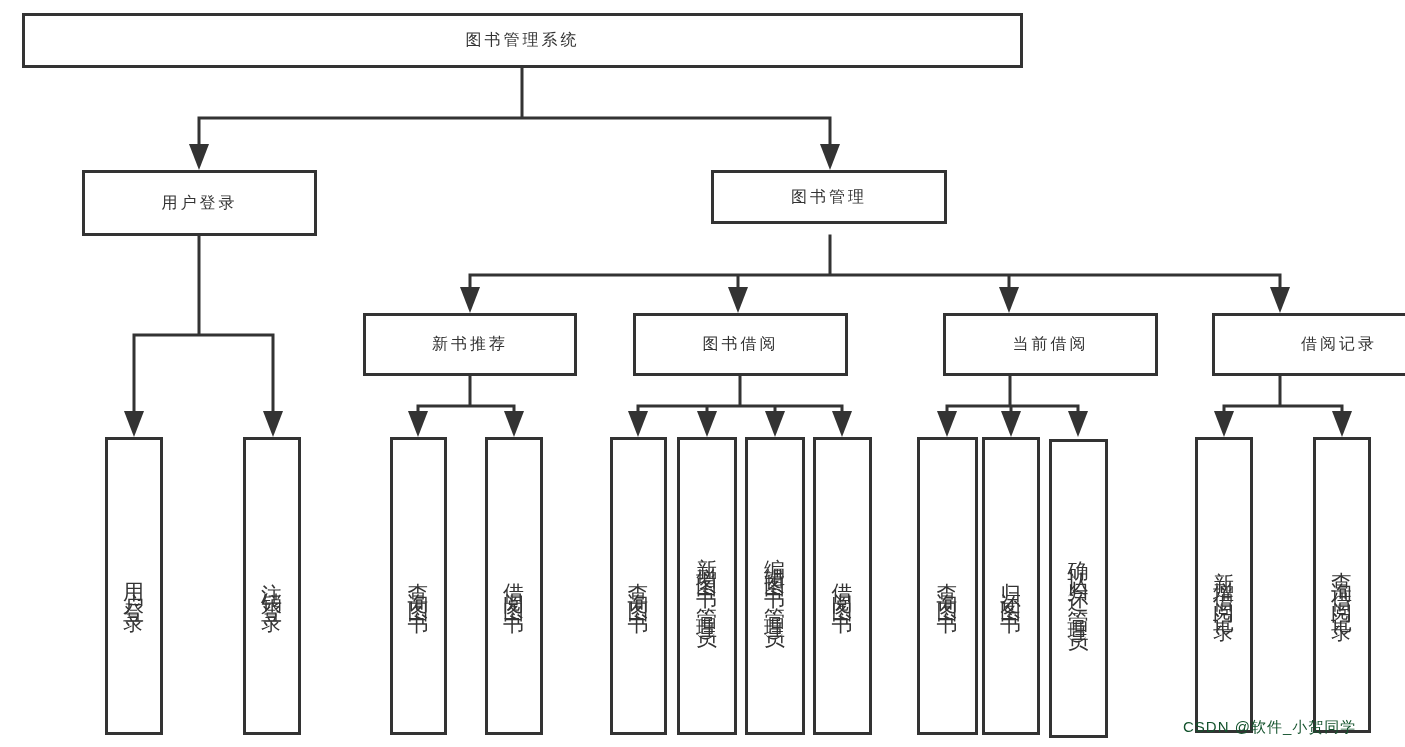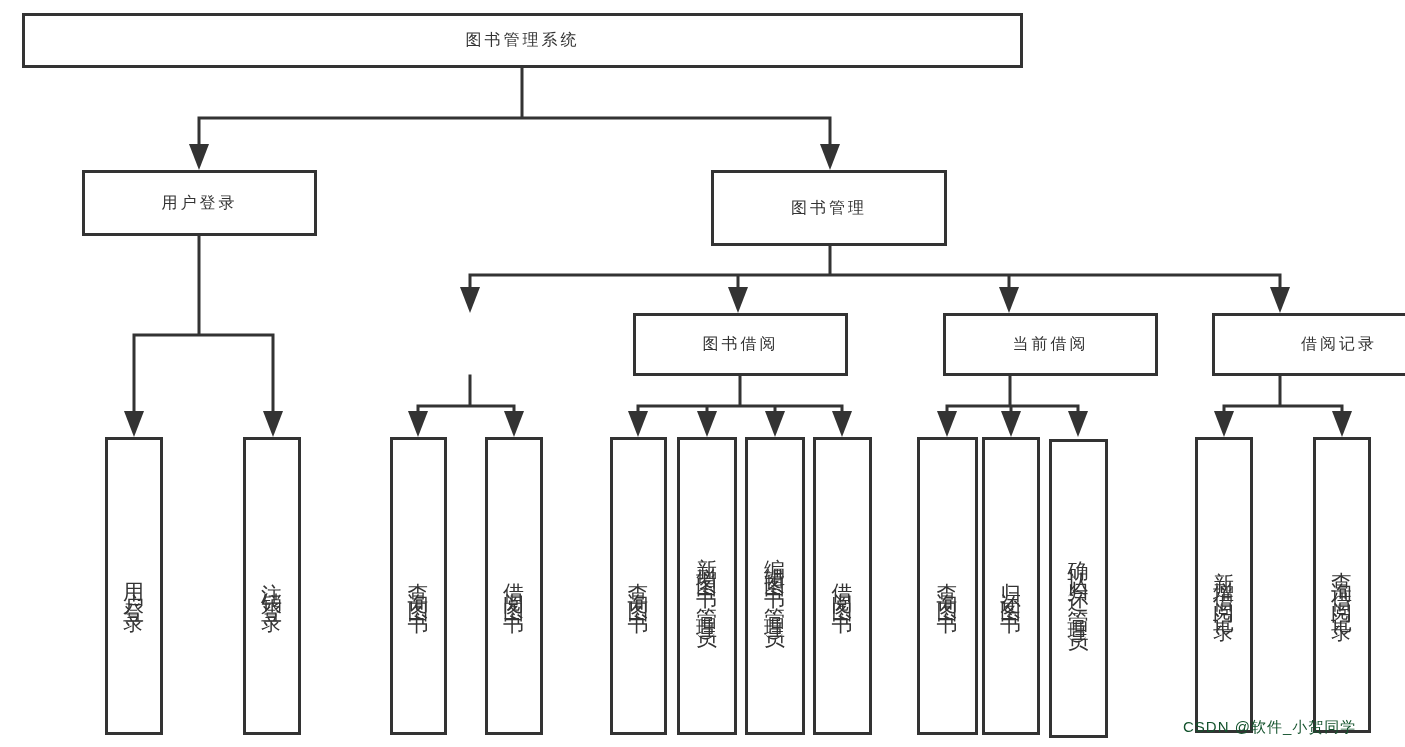--- a/index.html
+++ b/index.html
@@ -84,24 +84,27 @@
     </g>
   </svg>
 
   <div class="node h" style="left:22px; top:13px; width:1001px; height:55px;">
     <span>图书管理系统</span>
   </div>
 
   <div class="node h" style="left:82px; top:170px; width:235px; height:66px;">
     <span>用户登录</span>
   </div>
-  <div class="node h" style="left:711px; top:170px; width:236px; height:76px;">
+  <div class="node h" style="left:711px; top:170px; width:236px; height:54px;">
     <span>图书管理</span>
   </div>
 
+  <div class="node h" style="left:363px; top:313px; width:214px; height:63px;">
+    <span>新书推荐</span>
+  </div>
   <div class="node h" style="left:633px; top:313px; width:215px; height:63px;">
     <span>图书借阅</span>
   </div>
   <div class="node h" style="left:903px; top:313px; width:215px; height:63px;margin-left:40px;">
     <span>当前借阅</span>
   </div>
   <div class="node h" style="left:1212px; top:313px; width:254px; height:63px;">
     <span>借阅记录</span>
   </div>
 

